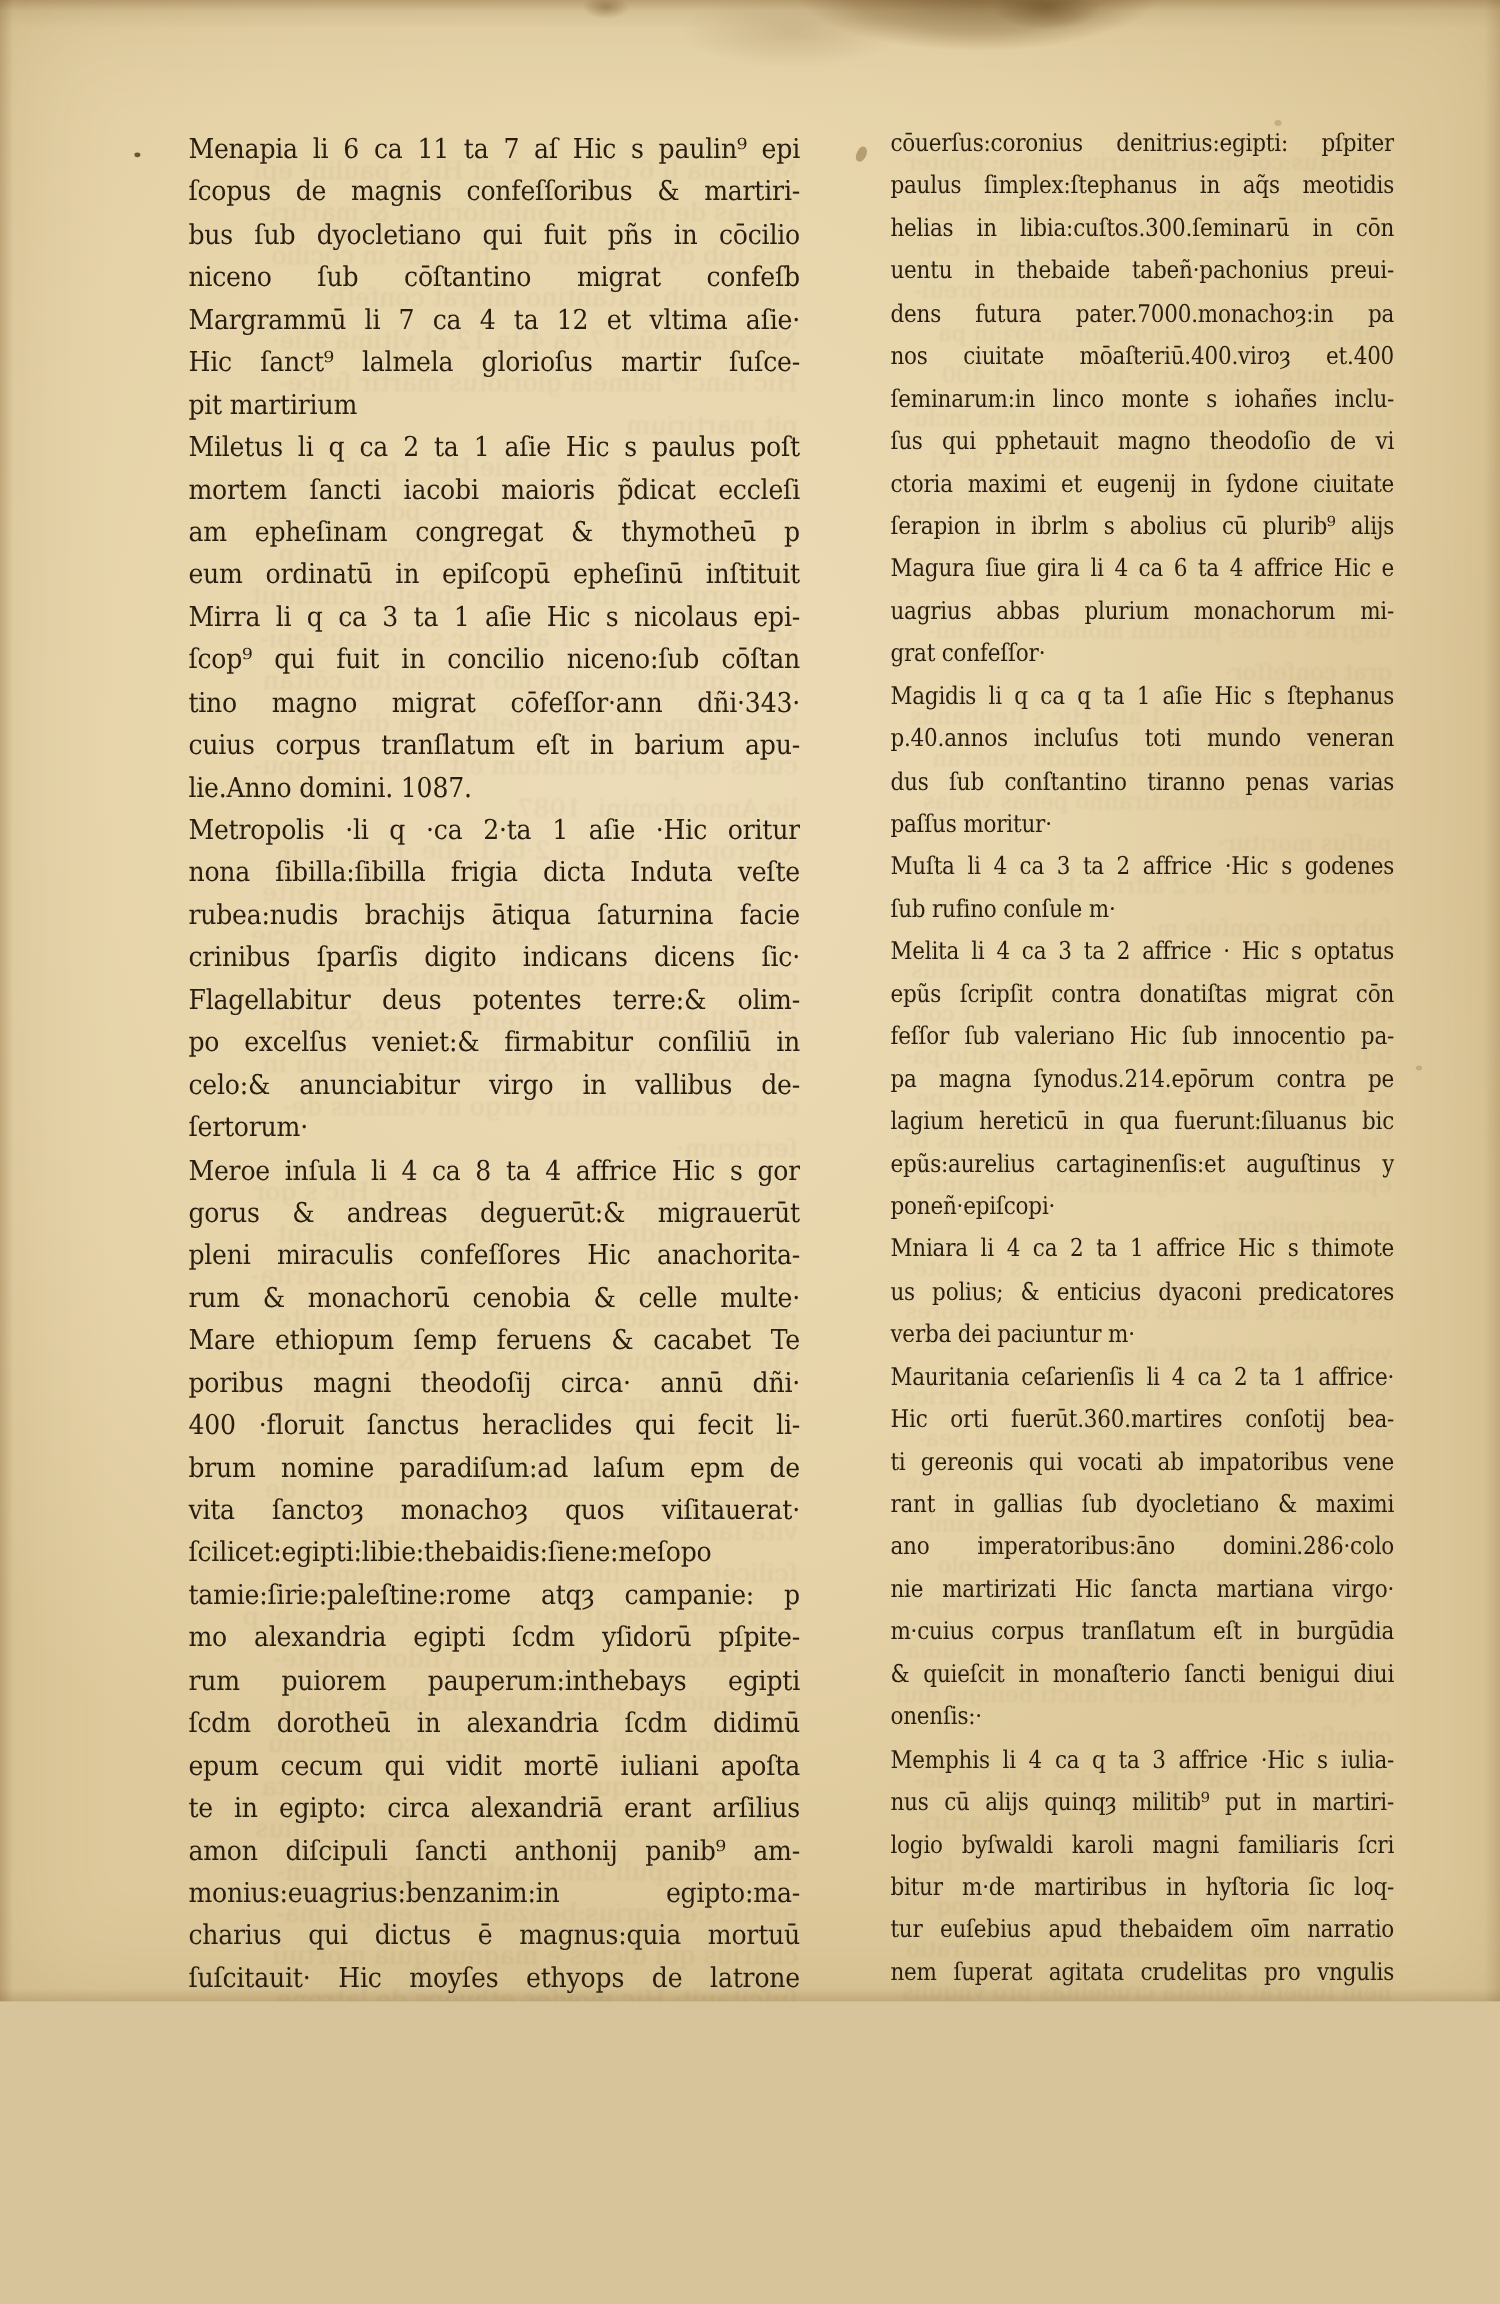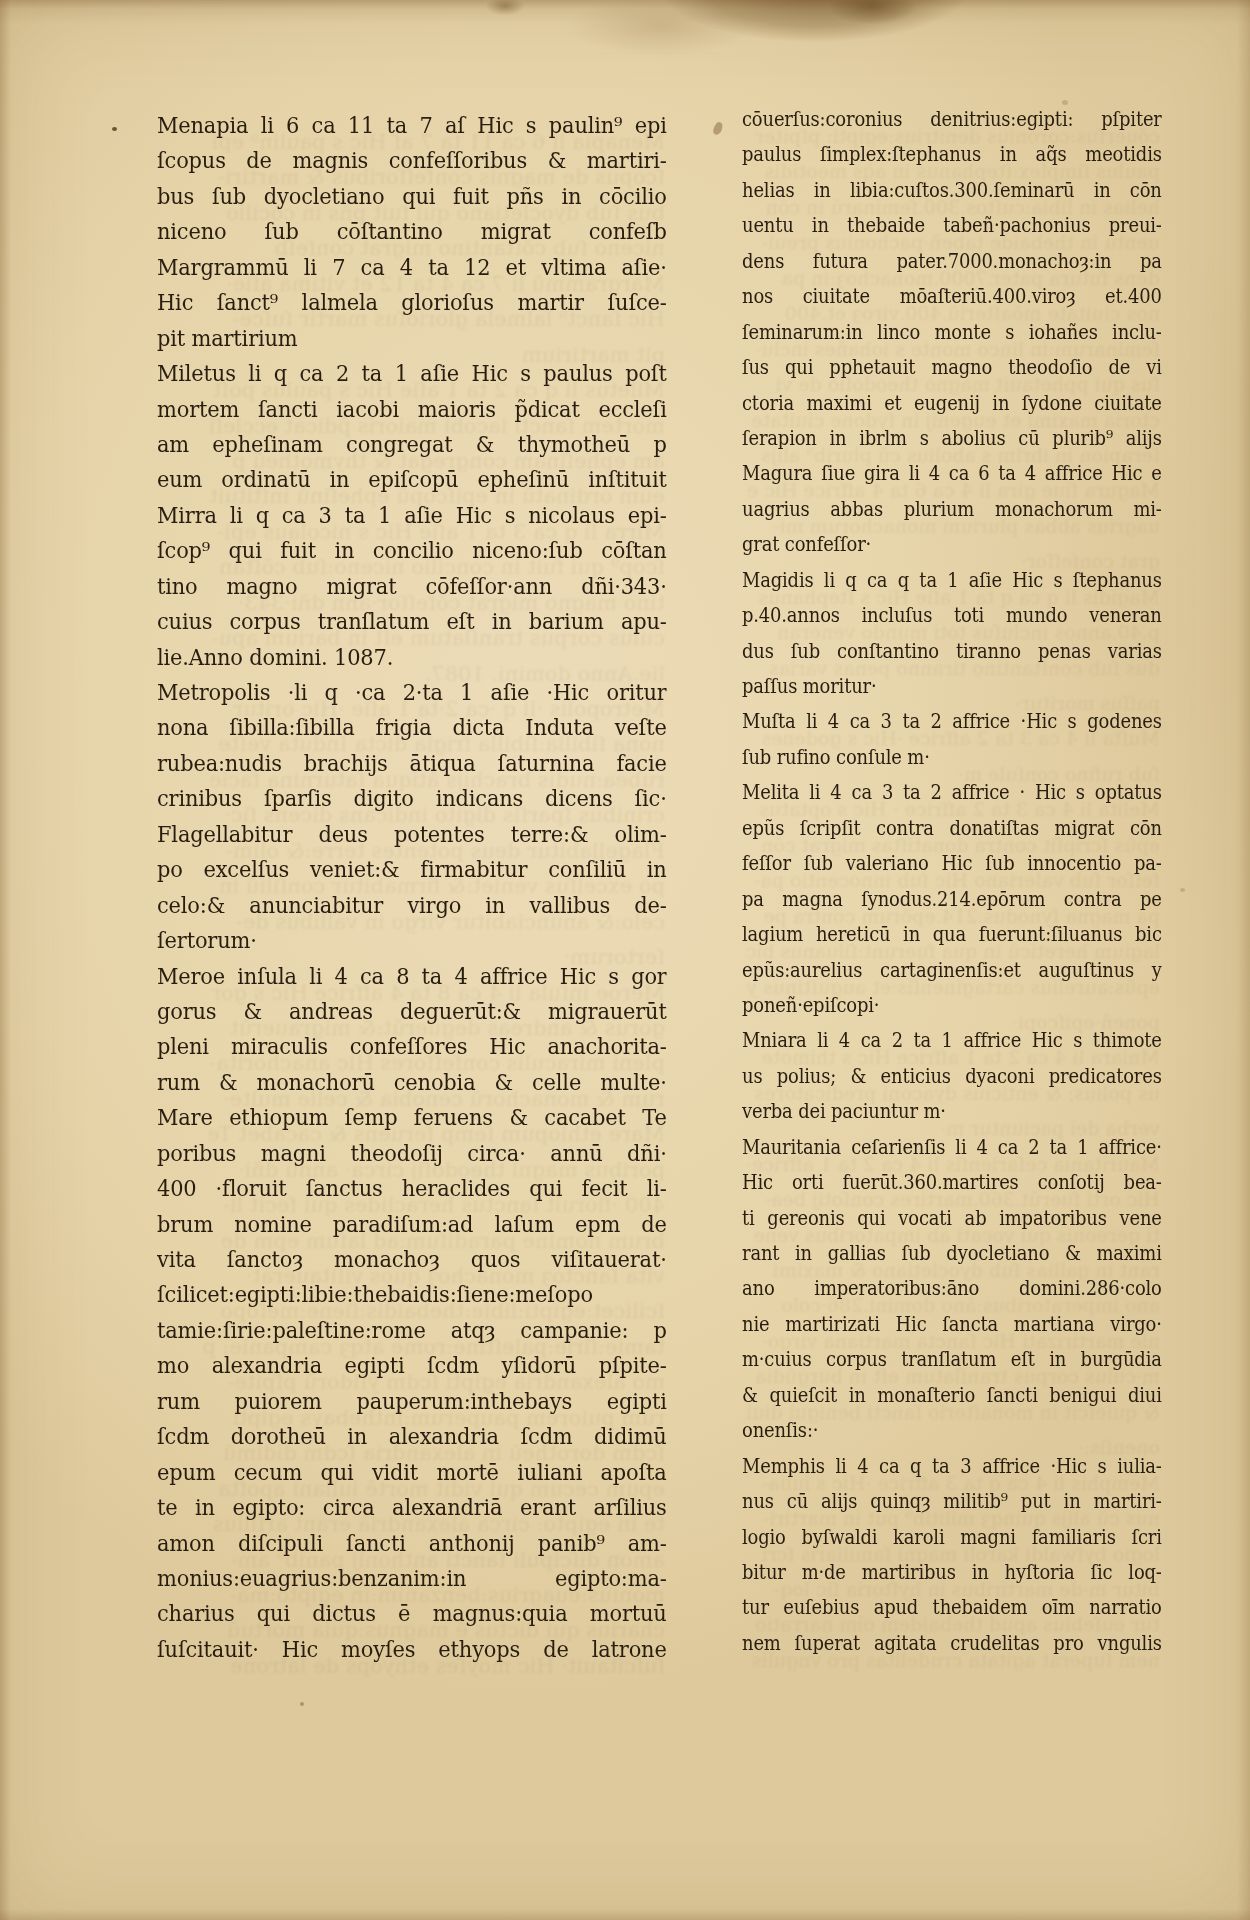--- a/index.html
+++ b/index.html
@@ -1,18 +1,18 @@
 <!DOCTYPE html>
 <html><head>
 <meta charset="utf-8">
 <style>
   html,body{margin:0;padding:0;background:#d8c49a;}
   .page{
     position:relative;
-    width:1250px;height:1920px;
+    width:1250px;height:1668px;
     overflow:hidden;
     font-family:"DejaVu Serif","DejaVu Sans",serif;
     background:
       radial-gradient(ellipse 200px 70px at 815px -12px, rgba(95,63,22,0.62), rgba(105,72,28,0.32) 55%, rgba(105,72,28,0) 78%),
       radial-gradient(ellipse 62px 26px at 872px 6px, rgba(80,52,16,0.5), rgba(80,52,16,0) 72%),
       radial-gradient(ellipse 26px 13px at 505px 6px, rgba(95,63,22,0.42), rgba(95,63,22,0) 75%),
       radial-gradient(ellipse 130px 42px at 660px 26px, rgba(110,78,32,0.18), rgba(110,78,32,0) 72%),
       linear-gradient(to bottom, rgba(120,85,40,0.36), rgba(120,85,40,0.10) 9px, rgba(120,85,40,0) 24px),
       linear-gradient(to right, rgba(120,85,40,0.28), rgba(120,85,40,0) 11px),
       linear-gradient(to left, rgba(120,85,40,0.20), rgba(120,85,40,0) 13px),

